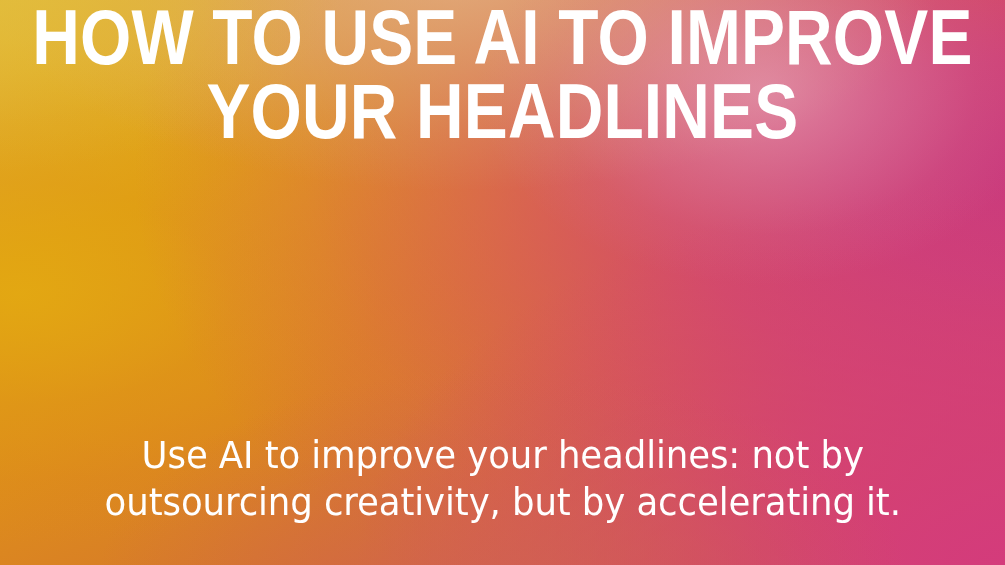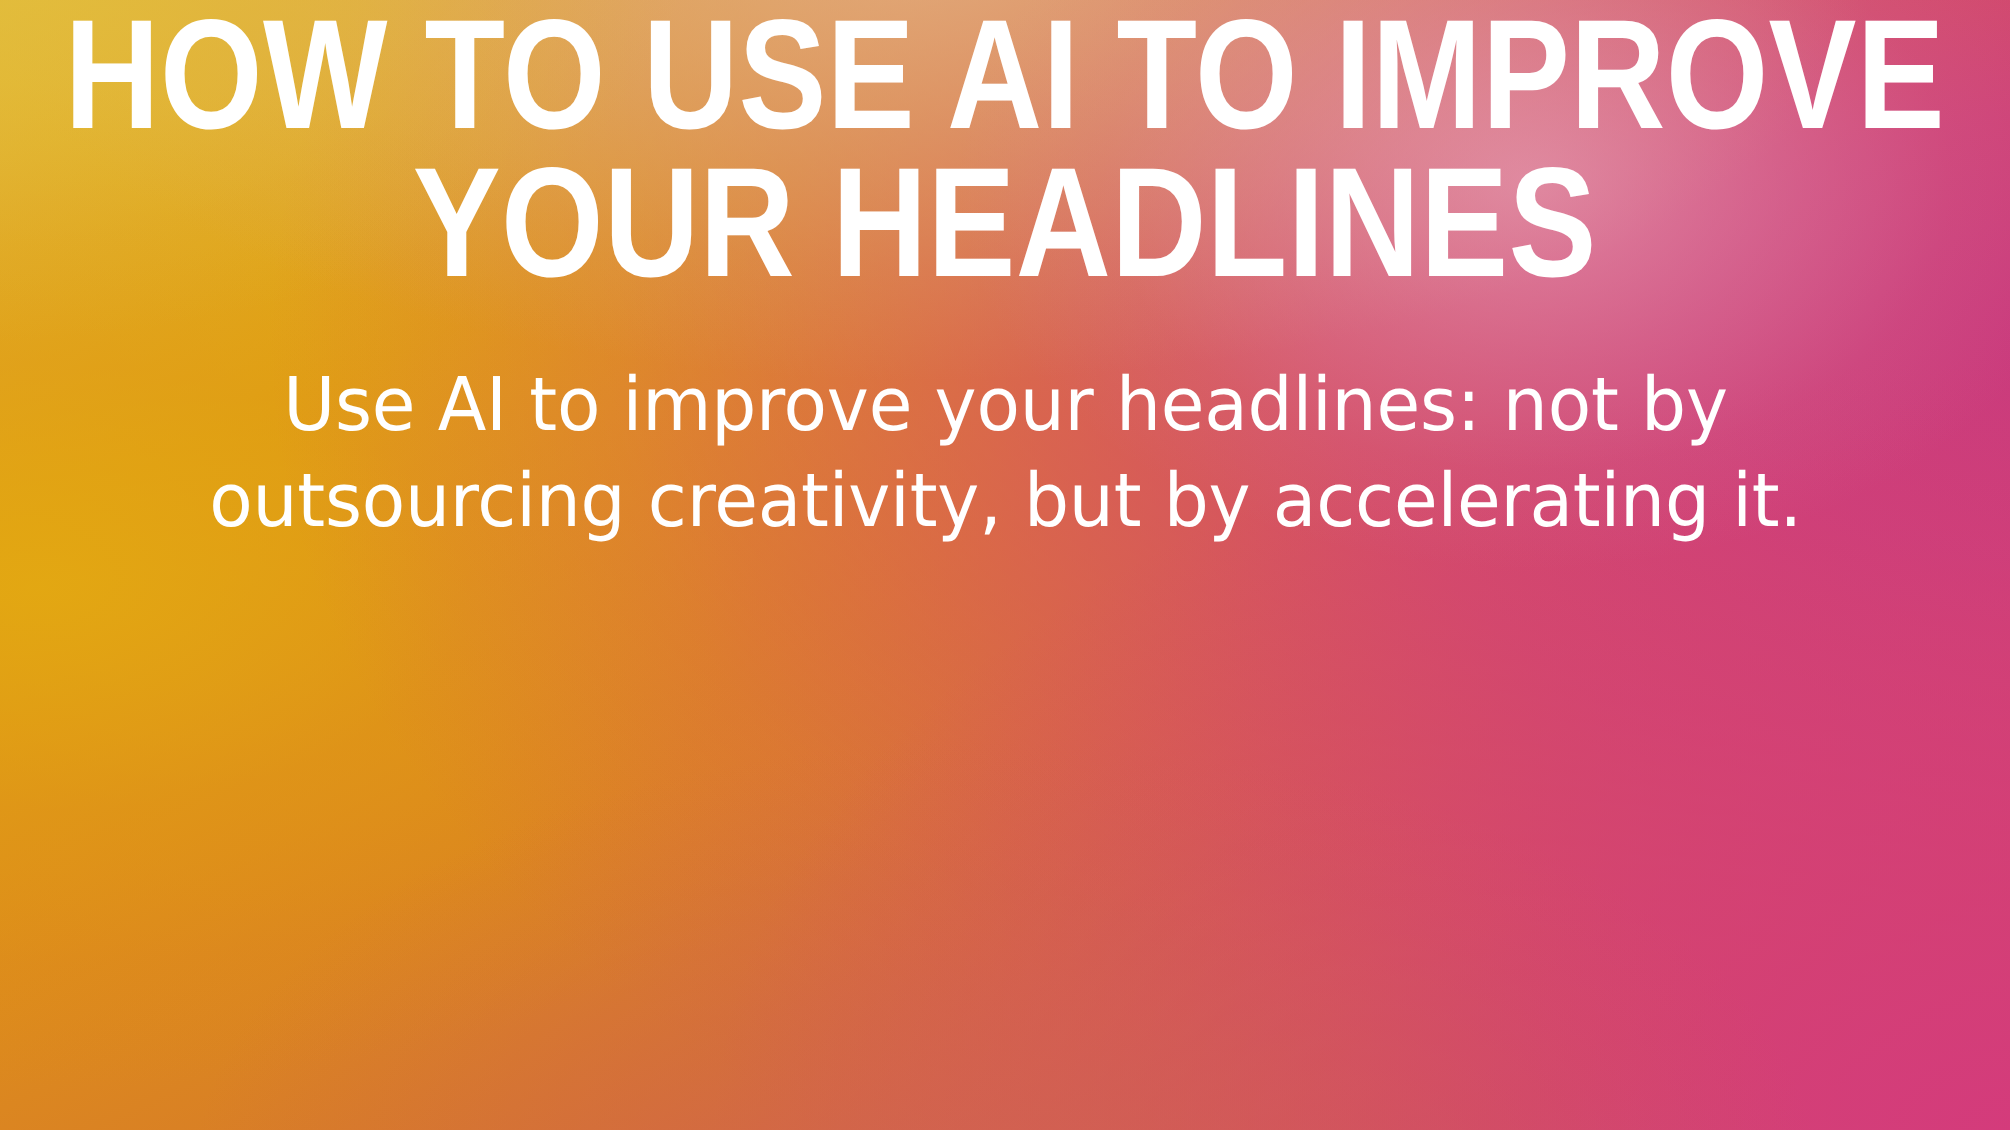--- a/index.html
+++ b/index.html
@@ -112,21 +112,21 @@
         rgba(226,178,50,0.00) 86%);
   }
 
   
   .content {
     position:absolute;
     inset:0;
     display:flex;
     flex-direction:column;
     align-items:center;
-    justify-content:flex-start;
+    justify-content:space-between;
     z-index:5;
     padding:0 34px 38px;
   }
 
   .headline {
     font-family:"Liberation Sans Narrow","Liberation Sans",sans-serif;
     font-weight:700;
     font-stretch:condensed;
     font-size:78px;
     line-height:0.955;

